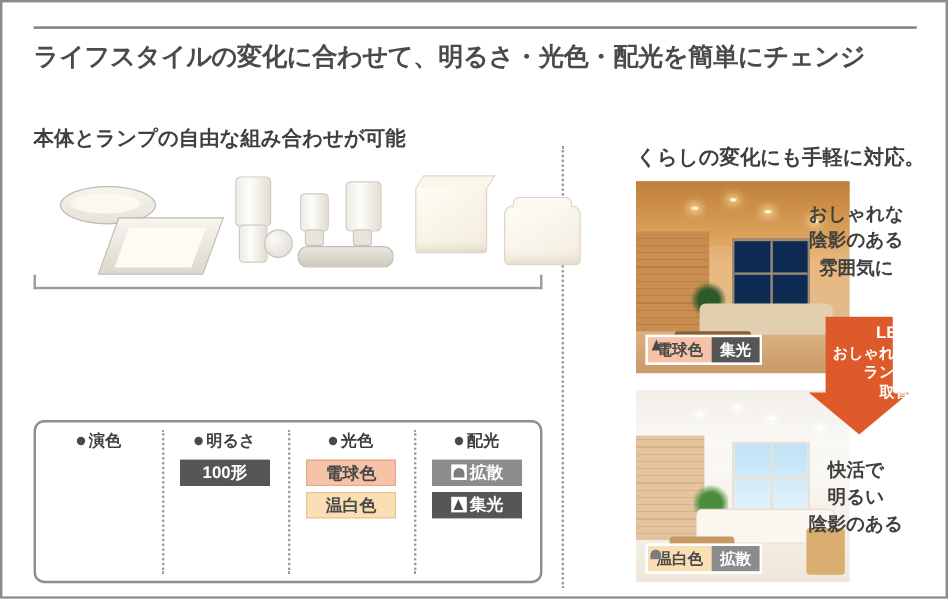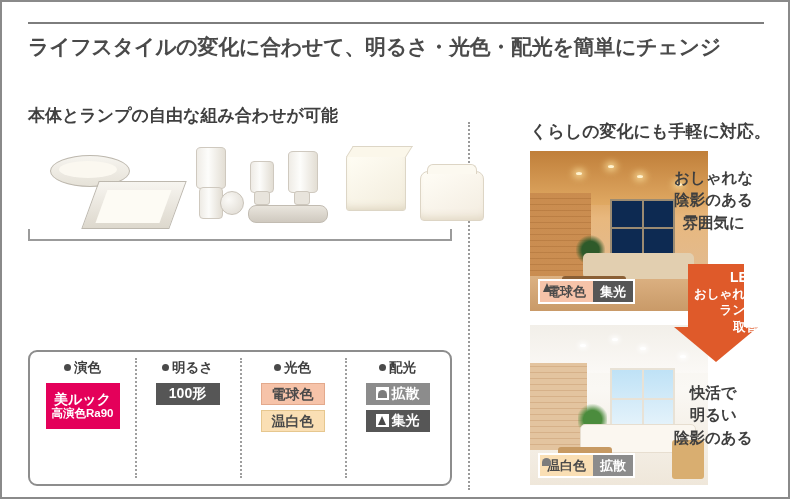--- a/index.html
+++ b/index.html
@@ -166,21 +166,21 @@
   }
   .col-head{
     font-size:13.5px;font-weight:bold;color:#3f3f3f;margin-bottom:6px;
     white-space:nowrap;
   }
   .col-head .dot{
     display:inline-block;width:7px;height:7px;border-radius:50%;
     background:#4a4a4a;margin-right:3px;vertical-align:1px;
   }
   .chip{
-    width:64px;margin-bottom:5px;text-align:center;
+    width:75px;margin-bottom:5px;text-align:center;
     font-size:14px;font-weight:bold;line-height:20px;height:22px;
     box-sizing:border-box;white-space:nowrap;
   }
   .chip-dark{background:#565656;color:#fff;}
   .chip-white{background:#fff;color:#3f3f3f;border:1.5px solid #8d8d8d;}
   .chip-gray{background:#8c8c8c;color:#fff;}
   .chip-bulb{background:#f6c3a9;color:#4a4a4a;border:1px solid #e3a98c;}
   .chip-warm{background:#fadfb4;color:#4a4a4a;border:1px solid #e6c78f;}
   .chip-day{background:#a8d5ec;color:#4a4a4a;border:1px solid #86bfdd;}
   .chip-pink{
@@ -347,24 +347,20 @@
 
   </div>
 
   <div id="spec">
     <div id="spec-inner">
 
       <div class="col">
         <div class="col-head">
           <span class="dot"></span><span>演色</span>
         </div>
-        <div class="chip chip-pink">
-          <span class="l1">美ルック</span>
-          <span class="l2">高演色Ra90</span>
-        </div>
       </div>
 
       <div class="col">
         <div class="col-head">
           <span class="dot"></span><span>明るさ</span>
         </div>
         <div class="chip chip-dark">100形</div>
       </div>
 
       <div class="col">

